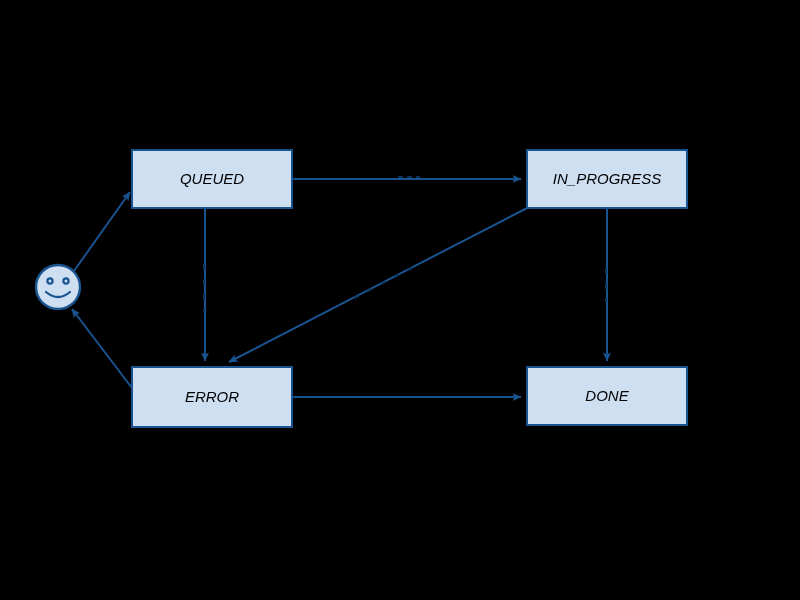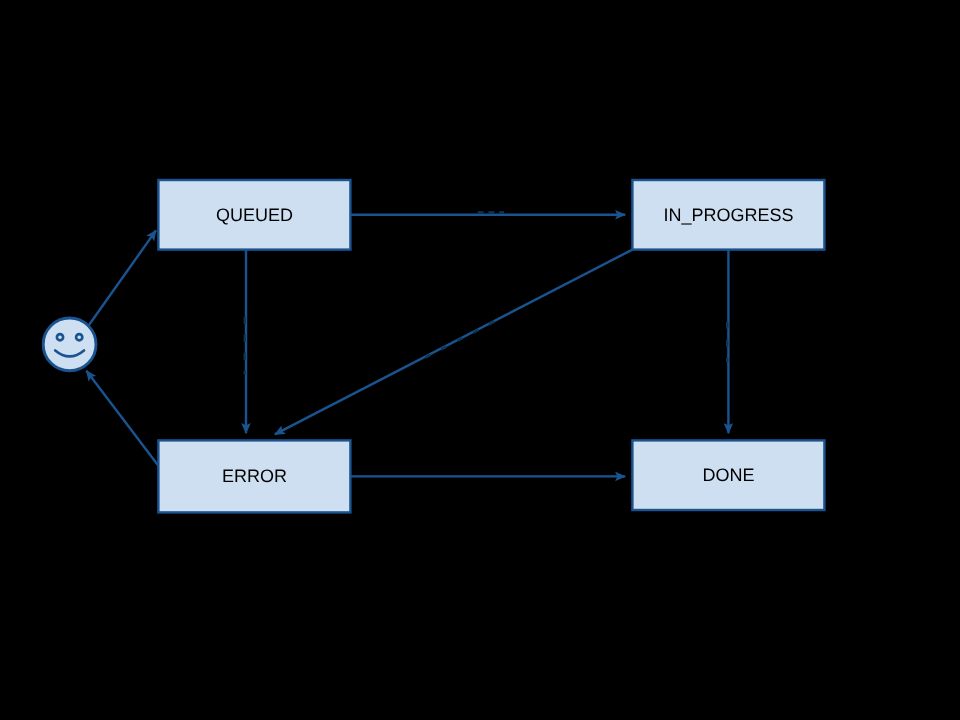--- a/index.html
+++ b/index.html
@@ -12,20 +12,21 @@
     width: 800px;
     height: 600px;
     overflow: hidden;
     font-family: "Liberation Sans", sans-serif;
   }
   #canvas-wrap {
     position: relative;
     width: 800px;
     height: 600px;
     background: #000000;
+    font-style: italic;
   }
   svg#diagram {
     position: absolute;
     left: 0;
     top: 0;
     width: 800px;
     height: 600px;
     display: block;
   }
   .node-box {

